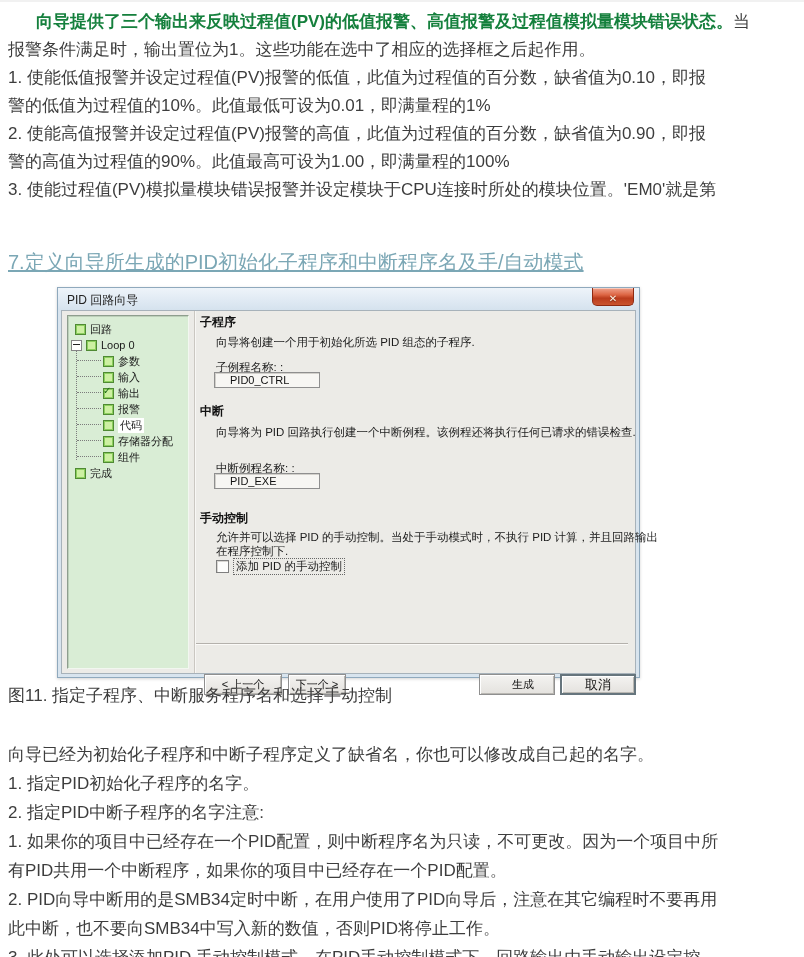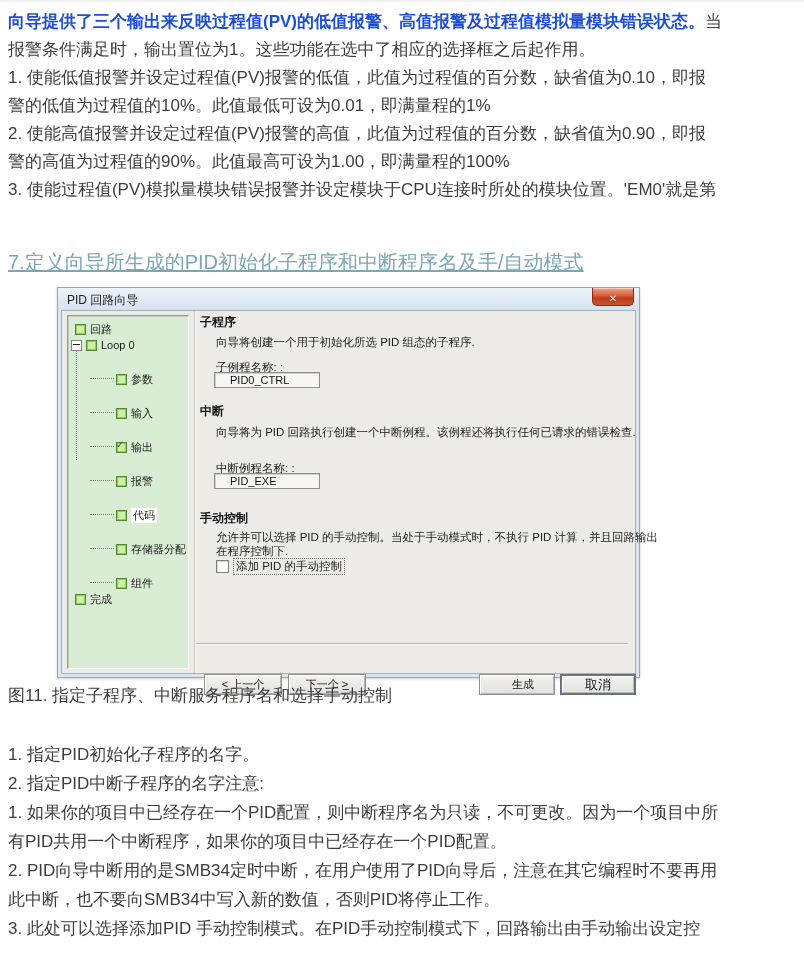--- a/index.html
+++ b/index.html
@@ -5,21 +5,21 @@
   html,body { margin:0; padding:0; background:#fff; }
   .page {
     position:relative; width:804px; height:957px; background:#fff;
     overflow:hidden; font-family:"Liberation Sans","DejaVu Sans",sans-serif;
     border-top:2px solid #f1f1f1; box-sizing:border-box;
   }
   
   .toptext { position:absolute; top:6px; left:8px; width:792px;
     font-size:17px; line-height:28px; color:#3d3d3d; }
   .toptext .tline { white-space:nowrap; }
-  .b { font-weight:700; color:#1d4ed8; }
+  .b { font-weight:700; color:#15803d;margin-left:28px; }
   .section-heading {
     position:absolute; top:247px; left:8px; font-size:20px; color:#7ba7b5;
     text-decoration:underline; cursor:pointer; white-space:nowrap;
   }
   .caption { position:absolute; top:682px; left:8px; font-size:17px; color:#3d3d3d; white-space:nowrap; }
   .footer { position:absolute; top:738px; left:8px; width:792px;
     font-size:17px; line-height:29px; color:#3d3d3d; }
   .footer .fline { white-space:nowrap; }
 
   
@@ -51,21 +51,21 @@
   .tree {
     position:absolute; left:5px; top:4px; bottom:4px; width:122px;
     background:#d9edd5; box-sizing:border-box;
     border:1px solid #8e9e8e; border-right-color:#f2f7f0; border-bottom-color:#f2f7f0;
     box-shadow:inset 1px 1px 0 #bdd0ba;
     font-size:11px; color:#1a1a1a; padding-top:5px; overflow:hidden;
   }
   .trow { height:16px; display:flex; align-items:center; white-space:nowrap; cursor:pointer; }
   .trow.root  { padding-left:7px; }
   .trow.loop  { padding-left:3px; }
-  .trow.child { padding-left:22px;margin-top:18px; }
+  .trow.child { padding-left:9px; }
   .cb { flex:0 0 auto; width:9px; height:9px; border:1px solid #4f8a33;
     background:#cdf0a2; box-shadow:inset 0 0 0 1px #8ccf5d; margin-right:4px;
     position:relative; }
   .cb .check { position:absolute; left:-1px; top:-4px; font-size:10px;
     font-weight:700; color:#1f6a17; }
   .exp { flex:0 0 auto; width:9px; height:9px; background:#fff;
     border:1px solid #848484; margin-right:4px; position:relative; }
   .exp::after { content:""; position:absolute; left:1px; right:1px; top:3px;
     border-top:1px solid #222; }
   .conn { flex:0 0 auto; width:24px; height:1px; border-top:1px dotted #7c7c7c; margin-right:2px; }
@@ -92,21 +92,21 @@
   .wbtn {
     position:absolute; top:339px; height:21px; box-sizing:border-box;
     background:linear-gradient(#f4f3f1,#e4e2de);
     border:1px solid #8f8f8f;
     box-shadow:inset 1px 1px 0 #ffffff, inset -1px -1px 0 #b9b7b2;
     font-size:11px; color:#111; text-align:center; line-height:19px; cursor:pointer;
     white-space:nowrap;
     margin-top:24px;
   }
   .btn-prev { left:142px; width:78px; }
-  .btn-next { left:226px; width:78px; }
+  .btn-next { left:226px; width:58px; }
   .btn-gen  { left:417px; width:76px;padding-left:12px; }
   .btn-cancel { left:498px; width:76px; border:2px solid #66757d;
     font-size:13px; line-height:17px; }
 </style>
 </head>
 <body>
 
 <div class="page">
 
   <div class="toptext">
@@ -205,20 +205,21 @@
       <div class="wbtn btn-prev">&lt; 上一个</div>
       <div class="wbtn btn-next">下一个 &gt;</div>
       <div class="wbtn btn-gen">生成</div>
       <div class="wbtn btn-cancel">取消</div>
     </div>
   </div>
 
   <div class="caption">图11. 指定子程序、中断服务程序名和选择手动控制</div>
 
   <div class="footer">
+    <div class="fline">向导已经为初始化子程序和中断子程序定义了缺省名，你也可以修改成自己起的名字。</div>
     <div class="fline">1. 指定PID初始化子程序的名字。</div>
     <div class="fline">2. 指定PID中断子程序的名字注意:</div>
     <div class="fline">1. 如果你的项目中已经存在一个PID配置，则中断程序名为只读，不可更改。因为一个项目中所</div>
     <div class="fline">有PID共用一个中断程序，如果你的项目中已经存在一个PID配置。</div>
     <div class="fline">2. PID向导中断用的是SMB34定时中断，在用户使用了PID向导后，注意在其它编程时不要再用</div>
     <div class="fline">此中断，也不要向SMB34中写入新的数值，否则PID将停止工作。</div>
     <div class="fline">3. 此处可以选择添加PID 手动控制模式。在PID手动控制模式下，回路输出由手动输出设定控</div>
   </div>
 
 </div>

